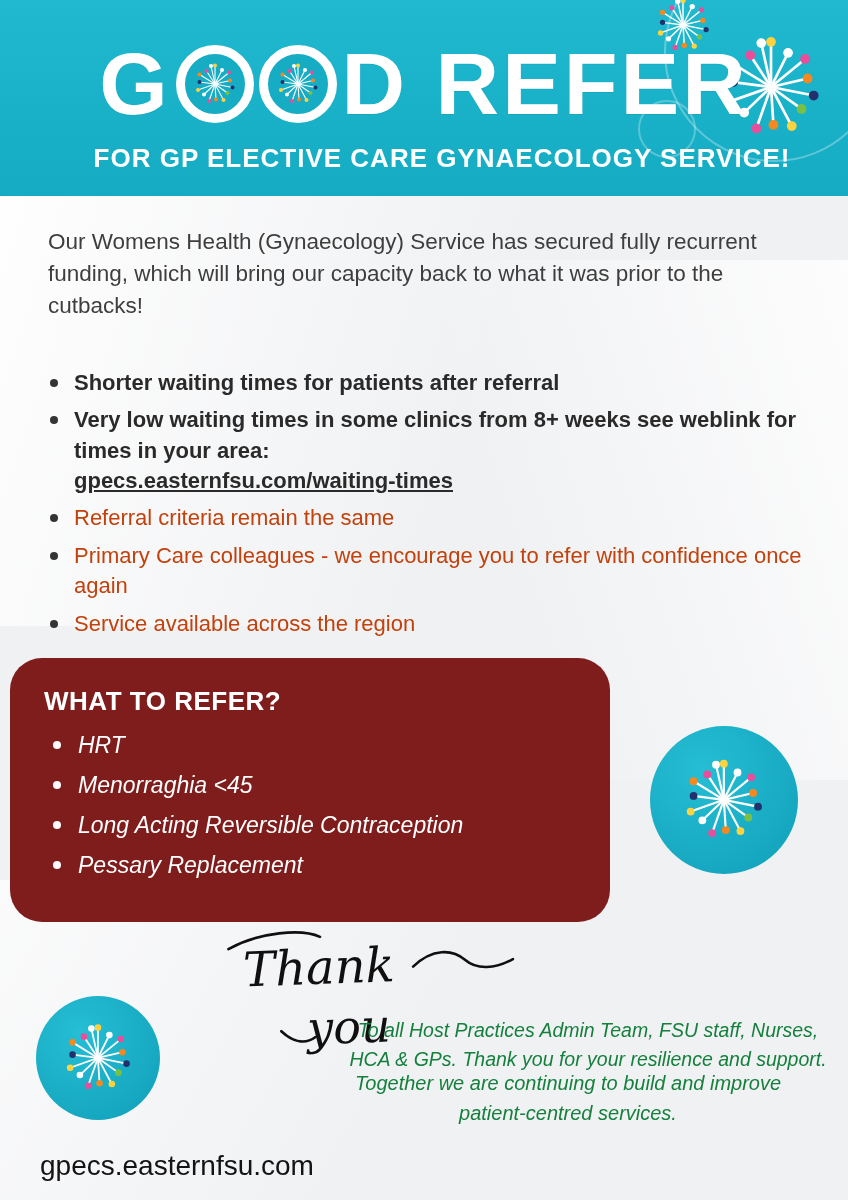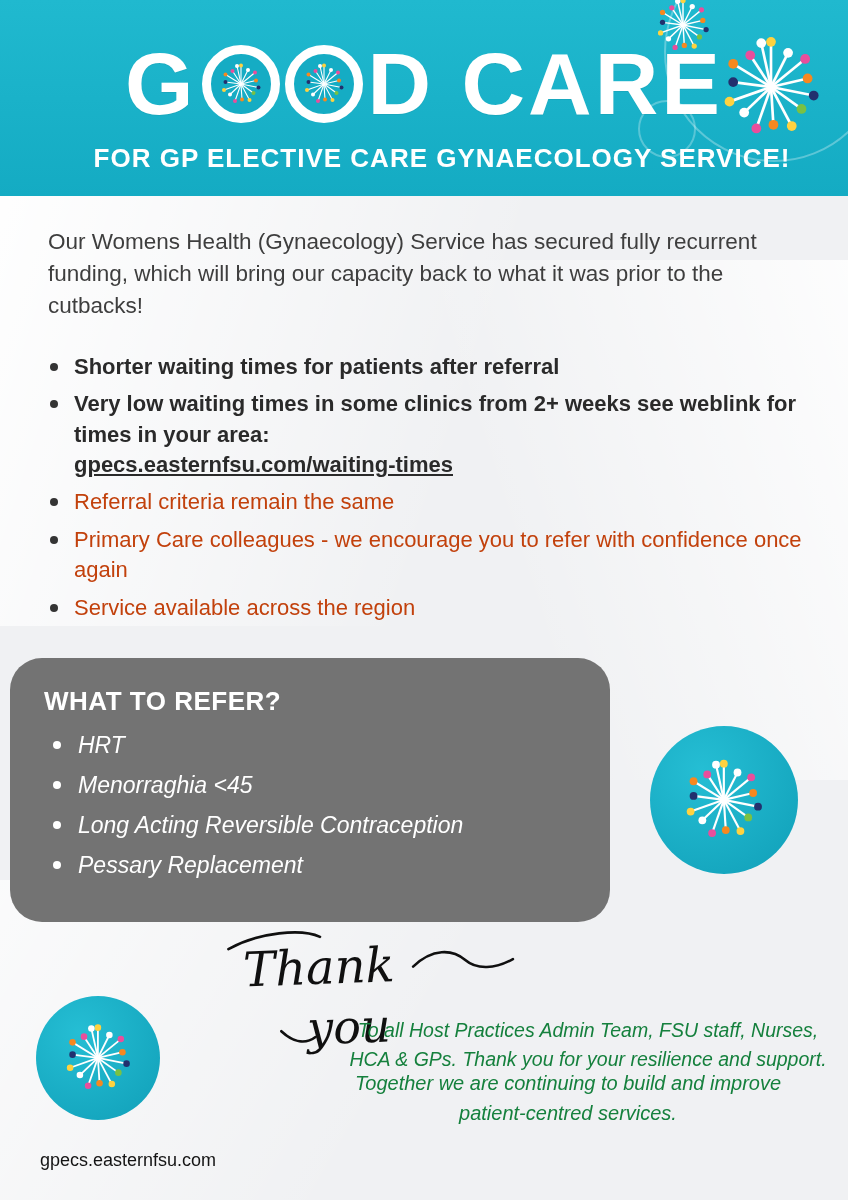--- a/index.html
+++ b/index.html
@@ -32,32 +32,32 @@
     border:2px solid rgba(255,255,255,0.30); border-radius:50%; }
   .decor-ring2 { position:absolute; top:100px; right:152px; width:58px; height:58px;
     border:2px solid rgba(255,255,255,0.28); border-radius:50%; }
   .decor-burst-large { position:absolute; top:26px; right:16px; width:122px; height:122px; }
   .decor-burst-small { position:absolute; top:-8px; right:132px; width:66px; height:66px; }
 
   
   .intro { position:absolute; left:48px; top:226px; width:772px; font-size:22.5px;
     line-height:1.42; color:#3e3e3e; z-index:2; }
   .benefits { position:absolute; left:42px; top:352px; width:768px; z-index:2; }
-  .benefits ul { list-style:none; }
+  .benefits ul { list-style:none;margin-top:16px; }
   .benefits li { position:relative; padding-left:32px; font-size:22px; line-height:1.38;
     color:#c2410c; margin-bottom:7px; }
   .benefits li::before { content:""; position:absolute; left:8px; top:11px; width:8px; height:8px;
     border-radius:50%; background:#343434; }
   .benefits li.bold { font-weight:bold; color:#2a2a2a; }
   .link-line { display:block; }
   .weblink { color:inherit; font-weight:bold; text-decoration:underline; }
 
   
   .refer-box { position:absolute; left:10px; top:658px; width:600px; height:264px;
-    background:#737373; border-radius:32px; padding:28px 34px; color:#ffffff; z-index:2; }
+    background:#7f1d1d; border-radius:32px; padding:28px 34px; color:#ffffff; z-index:2; }
   .refer-heading { font-size:26px; font-weight:bold; letter-spacing:0.5px; }
   .refer-box ul { list-style:none; margin-top:14px;font-style:italic; }
   .refer-box li { position:relative; padding-left:34px; font-size:23px; line-height:1.3;
     margin-bottom:10px; }
   .refer-box li::before { content:""; position:absolute; left:9px; top:10px; width:8px; height:8px;
     border-radius:50%; background:#ffffff; }
 
   
   .teal-circle { border-radius:50%;
     background:radial-gradient(circle at 35% 30%, #25bed4, #109fb8);
@@ -73,21 +73,21 @@
   .script-w1 { font-size:48px; }
   .script-w2 { font-size:46px; }
   .swash { fill:none; stroke:#101010; stroke-width:2.6; stroke-linecap:round; }
 
   
   .note { position:absolute; font-style:italic; color:#15803d; text-align:center;
     line-height:1.5; z-index:2; }
   .note1 { left:348px; top:1016px; width:480px; font-size:19.5px; }
   .note2 { left:328px; top:1068px; width:480px; font-size:20px; }
 
-  .footer-site { position:absolute; left:40px; top:1150px; font-size:18px; color:#141414; z-index:2; }
+  .footer-site { position:absolute; left:40px; top:1150px; font-size:28px; color:#141414; z-index:2; }
 
   .defs-svg { position:absolute; width:0; height:0; overflow:hidden; }
 </style>
 </head>
 <body>
 
 <svg class="defs-svg" aria-hidden="true">
   <symbol id="burst" viewBox="0 0 100 100">
     <g stroke="#ffffff" stroke-width="2.2">
       <line x1="50" y1="50" x2="50" y2="13"></line>
@@ -146,32 +146,32 @@
       <span class="o-badge">
         <svg viewBox="0 0 100 100">
             <use href="#burst"></use>
           </svg>
       </span>
       <span class="o-badge">
         <svg viewBox="0 0 100 100">
             <use href="#burst"></use>
           </svg>
       </span>
-      <span class="title-part">D CARE</span>
+      <span class="title-part">D REFER</span>
     </h1>
     <div class="subtitle">FOR GP ELECTIVE CARE GYNAECOLOGY SERVICE!</div>
   </div>
 
   <p class="intro">Our Womens Health (Gynaecology) Service has secured fully recurrent funding, which will bring our capacity back to what it was prior to the cutbacks!</p>
 
   <div class="benefits">
     <ul>
       <li class="bold">Shorter waiting times for patients after referral</li>
       <li class="bold">
-        <span>Very low waiting times in some clinics from 2+ weeks see weblink for times in your area:</span>
+        <span>Very low waiting times in some clinics from 8+ weeks see weblink for times in your area:</span>
         <span class="link-line">
           <a class="weblink" href="gpecs.easternfsu.com/waiting-times">gpecs.easternfsu.com/waiting-times</a>
         </span>
       </li>
       <li>Referral criteria remain the same</li>
       <li>Primary Care colleagues - we encourage you to refer with confidence once again</li>
       <li>Service available across the region</li>
     </ul>
   </div>
 

